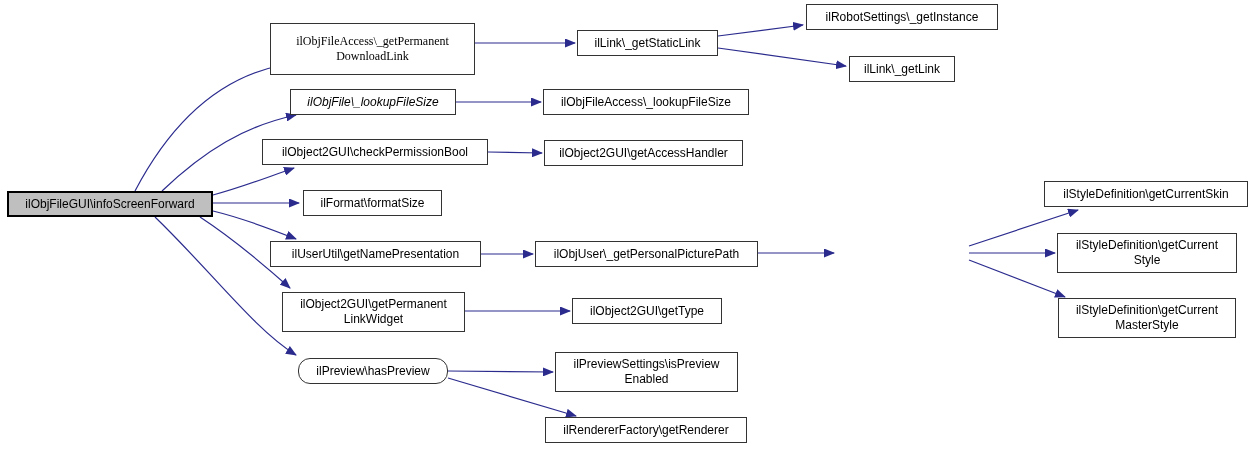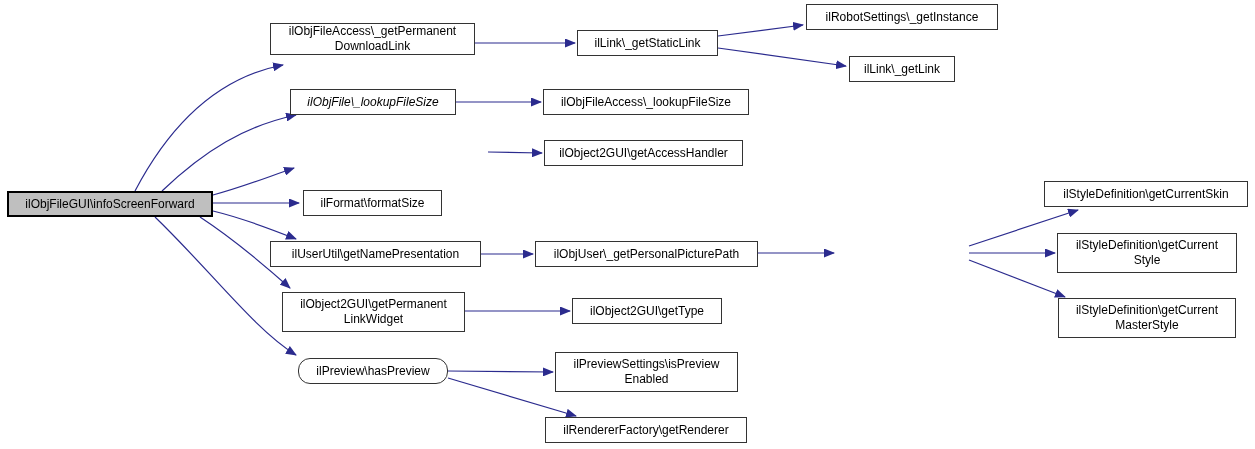--- a/index.html
+++ b/index.html
@@ -78,23 +78,24 @@
       <path d="M758,253 L834,253" class="edge" marker-end="url(#arrow)"></path>
       <path d="M969,246 L1078,210" class="edge" marker-end="url(#arrow)"></path>
       <path d="M969,253 L1055,253" class="edge" marker-end="url(#arrow)"></path>
       <path d="M969,260 L1065,297" class="edge" marker-end="url(#arrow)"></path>
       <path d="M465,311 L570,311" class="edge" marker-end="url(#arrow)"></path>
       <path d="M448,371 L553,372" class="edge" marker-end="url(#arrow)"></path>
       <path d="M448,378 L576,416" class="edge" marker-end="url(#arrow)"></path>
     </svg>
 
 <div class="node root" style="left: 7px; top: 191px; width: 206px; height: 26px;">ilObjFileGUI\infoScreenForward</div>
-    <div class="node" style="left: 270px; top: 23px; width: 205px; height: 32px;">ilObjFileAccess\_getPermanent
+    <div class="node" style="left: 270px; top: 23px; width: 205px; height: 52px; font-family: Liberation Serif, serif;">ilObjFileAccess\_getPermanent
 DownloadLink</div>
     <div class="node" style="left: 290px; top: 89px; width: 166px; height: 26px; font-style: italic;">ilObjFile\_lookupFileSize</div>
+    <div class="node" style="left: 262px; top: 139px; width: 226px; height: 26px;">ilObject2GUI\checkPermissionBool</div>
     <div class="node" style="left: 303px; top: 190px; width: 139px; height: 26px;">ilFormat\formatSize</div>
     <div class="node" style="left: 270px; top: 241px; width: 211px; height: 26px;">ilUserUtil\getNamePresentation</div>
     <div class="node" style="left: 282px; top: 292px; width: 183px; height: 40px;">ilObject2GUI\getPermanent
 LinkWidget</div>
     <div class="node" style="left: 298px; top: 358px; width: 150px; height: 26px; border-radius: 12px;">ilPreview\hasPreview</div>
     <div class="node" style="left: 577px; top: 30px; width: 141px; height: 26px;">ilLink\_getStaticLink</div>
     <div class="node" style="left: 543px; top: 89px; width: 206px; height: 26px;">ilObjFileAccess\_lookupFileSize</div>
     <div class="node" style="left: 544px; top: 140px; width: 199px; height: 26px;">ilObject2GUI\getAccessHandler</div>
     <div class="node" style="left: 535px; top: 241px; width: 223px; height: 26px;">ilObjUser\_getPersonalPicturePath</div>
     <div class="node" style="left: 572px; top: 298px; width: 150px; height: 26px;">ilObject2GUI\getType</div>

